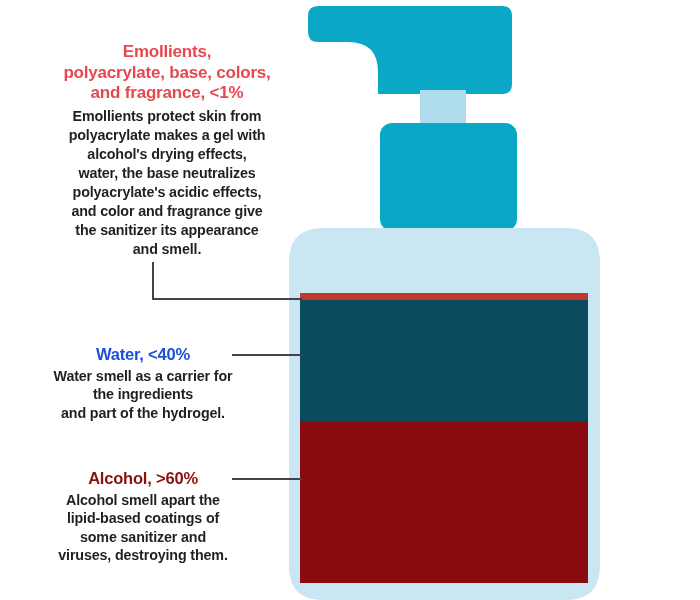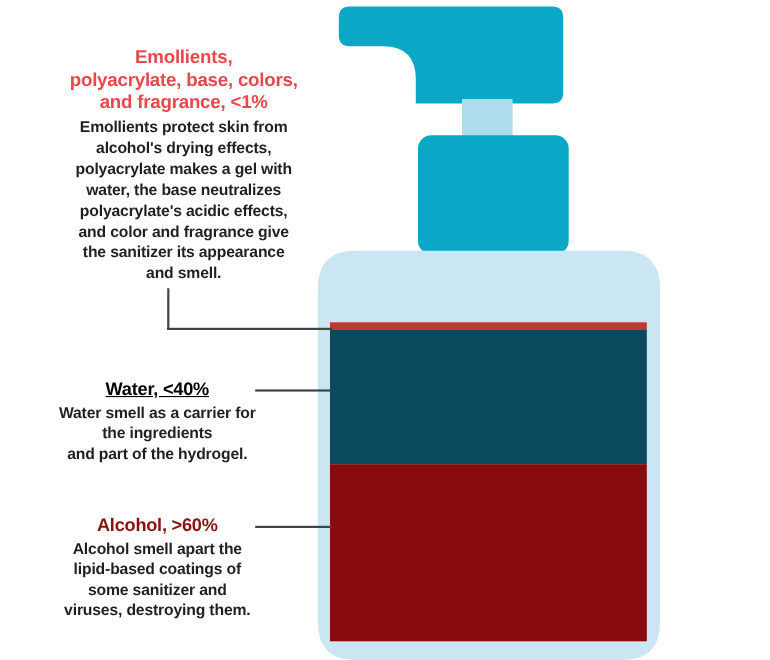--- a/index.html
+++ b/index.html
@@ -71,21 +71,21 @@
     line-height: 1.33;
     text-align: center;
   }
 
   
   #ann-water {
     left: 48px;
     top: 344px;
     width: 190px;
   }
-  #ann-water .ann-heading { color: #000000; text-decoration: underline; }
+  #ann-water .ann-heading { color: #1d4ed8; }
 
   
   #ann-alcohol {
     left: 48px;
     top: 468px;
     width: 190px;
   }
   #ann-alcohol .ann-heading { color: #8b1010; }
 
   
@@ -166,22 +166,22 @@
   <div class="leader" id="leader-alcohol"></div>
 
   <div class="annotation" id="ann-emollients">
     <span class="ann-heading">
       <span class="ann-body-line">Emollients,</span>
       <span class="ann-body-line">polyacrylate, base, colors,</span>
       <span class="ann-body-line">and fragrance, &lt;1%</span>
     </span>
     <span class="ann-body">
       <span class="ann-body-line">Emollients protect skin from</span>
+      <span class="ann-body-line">polyacrylate makes a gel with</span>
       <span class="ann-body-line">alcohol's drying effects,</span>
-      <span class="ann-body-line">polyacrylate makes a gel with</span>
       <span class="ann-body-line">water, the base neutralizes</span>
       <span class="ann-body-line">polyacrylate's acidic effects,</span>
       <span class="ann-body-line">and color and fragrance give</span>
       <span class="ann-body-line">the sanitizer its appearance</span>
       <span class="ann-body-line">and smell.</span>
     </span>
   </div>
 
   <div class="annotation" id="ann-water">
     <span class="ann-heading">Water, &lt;40%</span>

